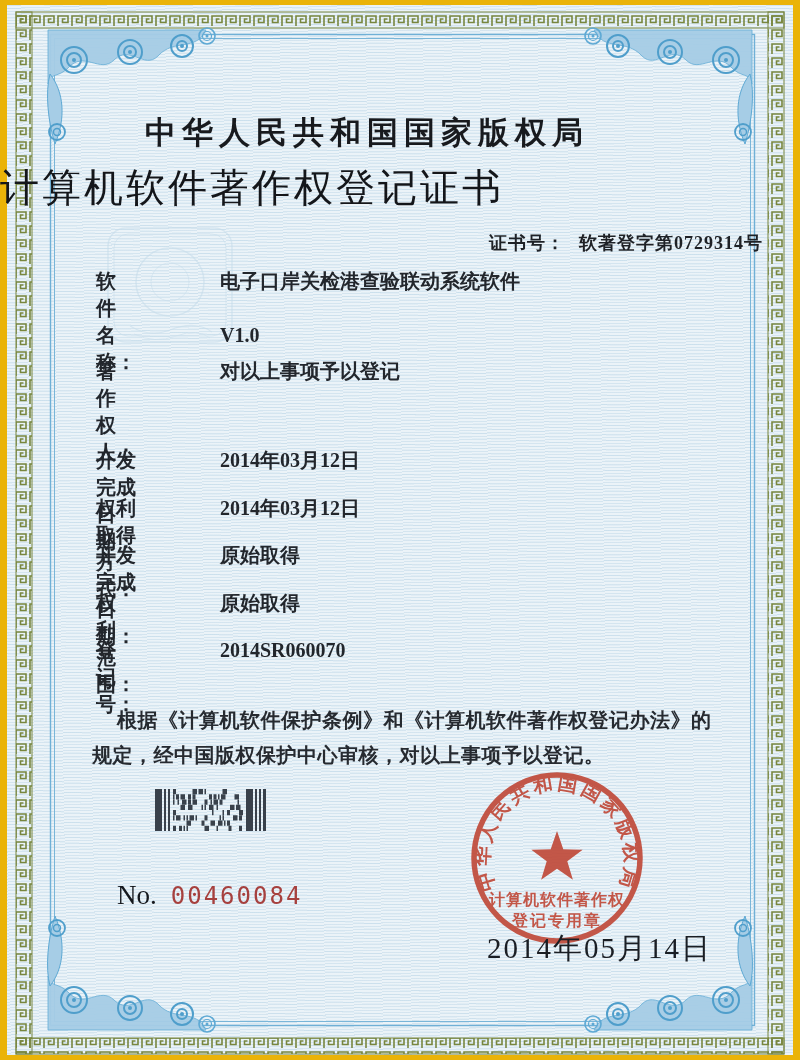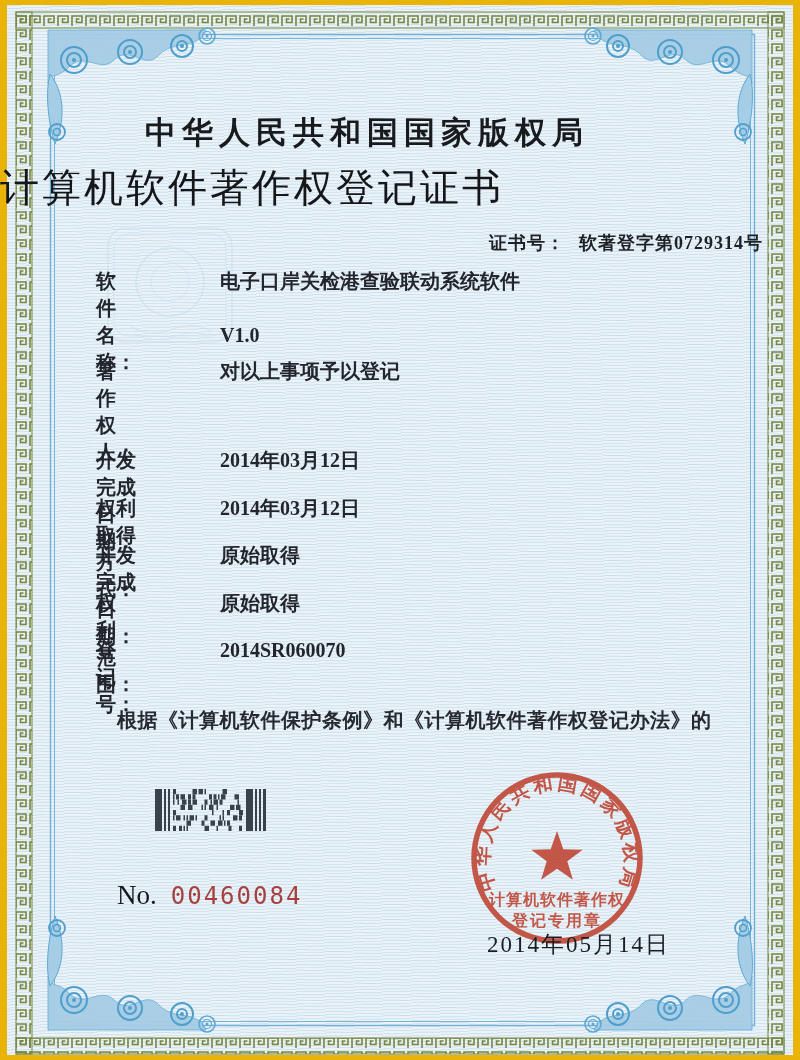--- a/index.html
+++ b/index.html
@@ -17,21 +17,21 @@
   .certno .gap{display:inline-block;width:14px;}
   .frow{position:absolute;left:92px;font-size:20px;font-weight:bold;color:#22262c;}
   .frow .lbl{position:absolute;left:4px;top:0;}
   .frow .val{position:absolute;left:128px;top:0;width:480px;white-space:normal;line-height:27px;}
   .statement{position:absolute;left:92px;width:620px;font-size:20px;font-weight:bold;
              color:#262a30;letter-spacing:0.5px;}
   .statement.l1{text-indent:25px;}
   .noline{top:880px;left:117px;font-size:27px;color:#15181d;}
   .noline .num{font-family:"DejaVu Sans Mono","Liberation Mono",monospace;font-size:24px;
                color:#a6403e;letter-spacing:2px;margin-left:14px;font-weight:normal;}
-  .issuedate{top:929px;left:487px;font-size:23px;letter-spacing:2px;color:#1a1e24;}
+  .issuedate{top:929px;left:487px;font-size:29px;letter-spacing:2px;color:#1a1e24;}
   .barcode{position:absolute;left:155px;top:789px;}
   .seal{position:absolute;left:469px;top:770px;opacity:0.92;}
   .wm{position:absolute;left:100px;top:222px;opacity:0.55;}
 </style>
 </head>
 <body>
 
 <div class="page">
 
   <div class="bg"></div>
@@ -132,20 +132,21 @@
   <div class="frow" style="top:590px;">
     <span class="lbl">权 利 范 围：</span>
     <span class="val">原始取得</span>
   </div>
   <div class="frow" style="top:637px;">
     <span class="lbl">登　记　号：</span>
     <span class="val">2014SR060070</span>
   </div>
 
   <div class="statement l1" style="top:690px;margin-top:17px;">根据《计算机软件保护条例》和《计算机软件著作权登记办法》的</div>
+  <div class="statement" style="top:742px;">规定，经中国版权保护中心审核，对以上事项予以登记。</div>
 
   <div class="barcode">
     <svg id="bcsvg" width="112" height="42">
         <rect x="0" y="0" width="7" height="42" fill="#39414b"></rect>
         <rect x="9" y="0" width="2" height="42" fill="#39414b"></rect>
         <rect x="13" y="0" width="2" height="42" fill="#39414b"></rect>
         <rect x="91" y="0" width="7" height="42" fill="#39414b"></rect>
         <rect x="100" y="0" width="2" height="42" fill="#39414b"></rect>
         <rect x="104" y="0" width="2" height="42" fill="#39414b"></rect>
         <rect x="108" y="0" width="3" height="42" fill="#39414b"></rect>

